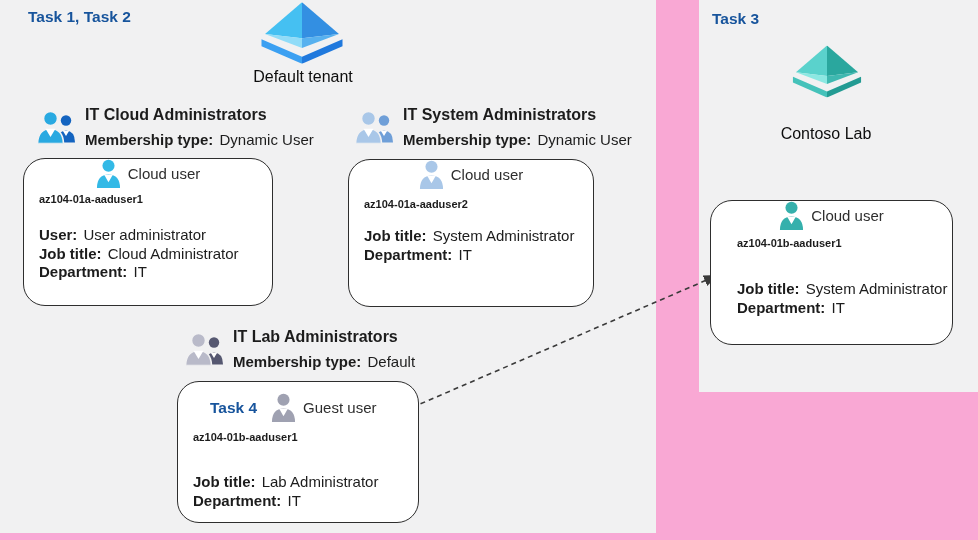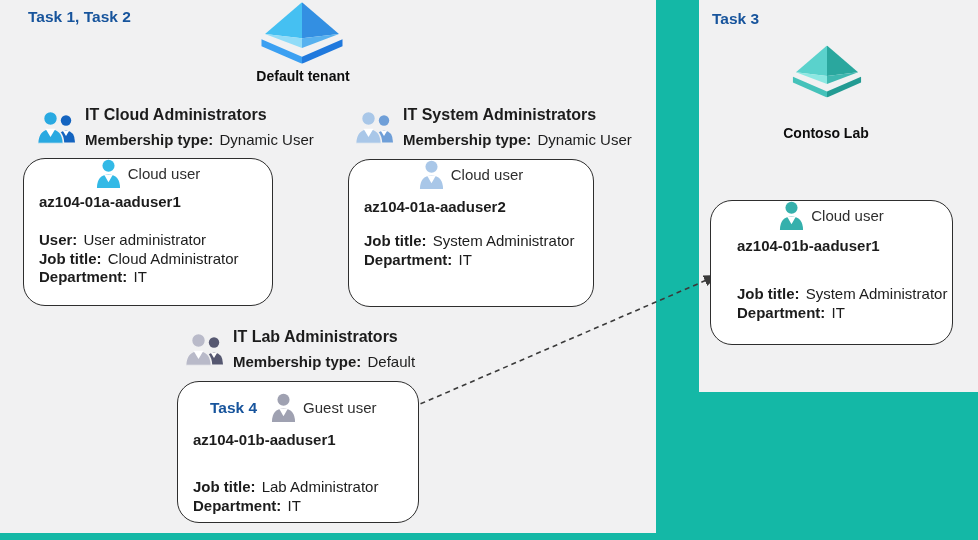--- a/index.html
+++ b/index.html
@@ -1,34 +1,34 @@
 <!DOCTYPE html>
 <html style="--task_label: #17549c; --panel_bg: #f1f1f2; --card_border: #2e2e2e; --text: #1c1c1c; --arrow: #3a3a3a; --user_cyan: #33b9e6; --user_steel: #a9c7e8; --user_gray: #9fa1b1; --user_teal: #35b0ac; --group1_front: #29a9e1; --group1_back: #1464c0; --group2_front: #a9c7e8; --group2_back: #6f9fd8; --group3_front: #b9bac9; --group3_back: #565871; --az_tl: #45c0f2; --az_tr: #338fe2; --az_bl: #90dcf8; --az_br: #57b1ef; --az_chl: #3ba0f2; --az_chr: #2079dd; --teal_tl: #5ad2cc; --teal_tr: #2aa79e; --teal_bl: #8ce8e2; --teal_br: #3fb8b0; --teal_chl: #45c2ba; --teal_chr: #239b93;"><head>
 <meta charset="utf-8">
 <style>
   html,body{margin:0;padding:0;background:#fff;}
   .canvas{
     position:relative;width:978px;height:540px;overflow:hidden;
-    font-family:"Liberation Sans",sans-serif;color:var(--text);background:#14b8a6;
+    font-family:"Liberation Sans",sans-serif;color:var(--text);background:#f9a8d4;
   }
   .panel{position:absolute;background:var(--panel_bg);}
   .panel-left{left:0;top:0;width:656px;height:533px;}
   .panel-right{left:699px;top:0;width:279px;height:392px;}
 
   .task-label{position:absolute;font-weight:bold;font-size:15.5px;color:var(--task_label);}
   .tl12{left:28px;top:8px;}
   .tl3{left:712px;top:10px;}
 
   .tenant-icon{position:absolute;}
   .ti-left{left:258px;top:2px;width:88px;height:62px;}
   .ti-right{left:790px;top:40px;width:74px;height:63px;}
   .tenant-blue{--tl:var(--az_tl);--tr:var(--az_tr);--bl:var(--az_bl);--br:var(--az_br);--chl:var(--az_chl);--chr:var(--az_chr);}
   .tenant-teal{--tl:var(--teal_tl);--tr:var(--teal_tr);--bl:var(--teal_bl);--br:var(--teal_br);--chl:var(--teal_chl);--chr:var(--teal_chr);}
 
-  .tenant-title{position:absolute;font-weight:bold;font-size:14px;color:#0d0d0d;text-align:center;}
+  .tenant-title{position:absolute;font-weight:normal;font-size:16px;color:#0d0d0d;text-align:center;}
   .tt-left{left:208px;top:68px;width:190px;}
   .tt-right{left:724px;top:120px;width:204px;line-height:27px;}
 
   .group{position:absolute;display:flex;align-items:flex-start;}
   .g1{left:38px;top:104px;}
   .g2{left:356px;top:104px;}
   .g3{left:186px;top:326px;}
   .people-icon{width:38px;height:34px;margin:6px 9px 0 0;flex:none;}
   .p1{--front:var(--group1_front);--back:var(--group1_back);}
   .p2{--front:var(--group2_front);--back:var(--group2_back);}
@@ -49,21 +49,21 @@
   .card-head{display:flex;align-items:center;justify-content:center;gap:7px;}
   .card3 .card-head{justify-content:flex-start;padding-left:32px;margin-top:11px;}
   .user-icon{width:25px;height:29px;flex:none;}
   .u1{--pc:var(--user_cyan);}
   .u2{--pc:var(--user_steel);}
   .u3{--pc:var(--user_gray);}
   .u4{--pc:var(--user_teal);}
   .user-type{font-size:15px;color:#2e2e2e;}
   .task-inline{font-weight:bold;font-size:15.5px;color:var(--task_label);margin-right:7px;}
 
-  .username{font-weight:bold;font-size:15px;margin:5px 0 0 15px;}
+  .username{font-weight:bold;font-size:11px;margin:5px 0 0 15px;}
   .card2 .username{margin-top:9px;}
   .card3 .username{margin-top:9px;}
   .card4 .username{margin-top:7px;margin-left:26px;}
   .attrs{margin:21px 0 0 15px;line-height:18.5px;}
   .card2 .attrs{margin-top:17px;}
   .card3 .attrs{margin-top:30px;}
   .card4 .attrs{margin-top:31px;margin-left:26px;}
   .attr b{margin-right:2px;}
 
   .overlay{position:absolute;left:0;top:0;width:978px;height:540px;pointer-events:none;}

